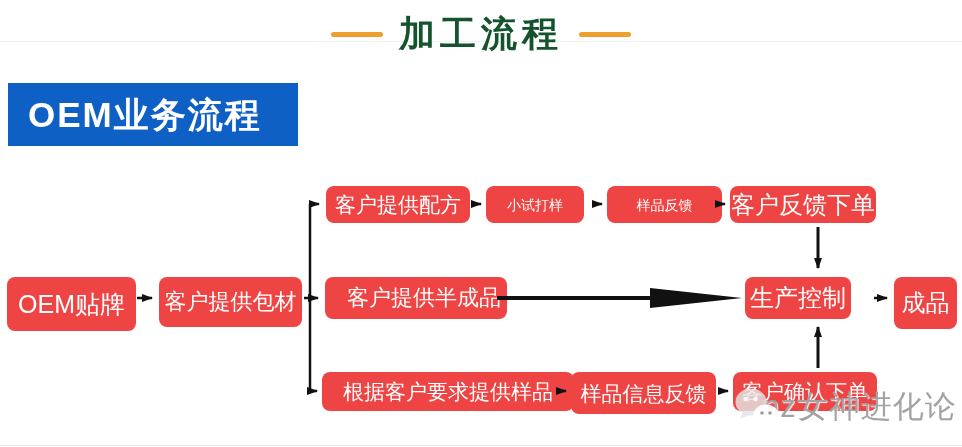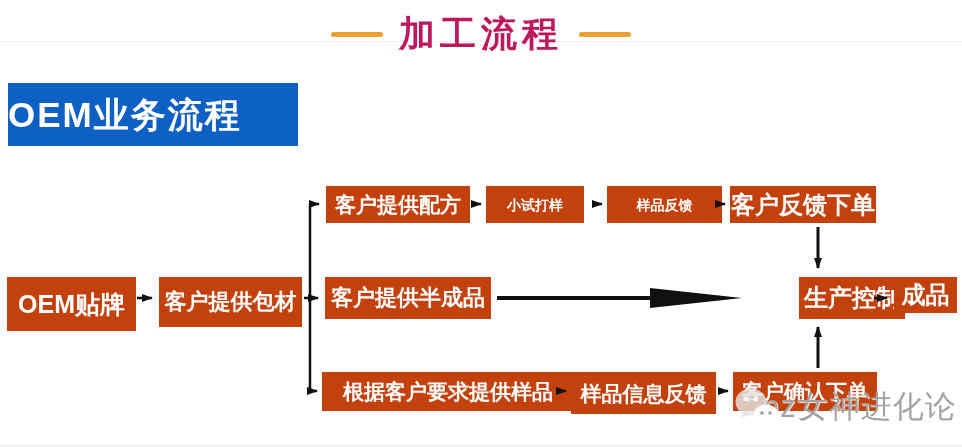--- a/index.html
+++ b/index.html
@@ -4,27 +4,27 @@
 <style>
   html,body{margin:0;padding:0;background:#fff;}
   body{font-family:"Liberation Sans","DejaVu Sans",sans-serif;}
   .stage{position:relative;width:962px;height:447px;background:#ffffff;overflow:hidden;}
 
   .top-rule{position:absolute;left:0;top:41px;width:962px;height:1px;background:#f1f1f1;}
   .bottom-rule{position:absolute;left:0;top:445px;width:962px;height:1px;background:#e9e9e9;}
 
   .title-wrap{position:absolute;left:0;top:16px;width:962px;display:flex;align-items:center;justify-content:center;gap:16px;}
   .title-dash{width:52px;height:5px;background:#eda02f;border-radius:3px;}
-  .title-text{font-size:36px;font-weight:bold;color:#be185d;letter-spacing:5px;line-height:1;}
+  .title-text{font-size:36px;font-weight:bold;color:#14532d;letter-spacing:5px;line-height:1;}
 
   .banner{position:absolute;left:8px;top:83px;width:290px;height:63px;background:#0e60c4;display:flex;align-items:center;}
-  .banner span{color:#fff;font-weight:bold;font-size:35px;letter-spacing:2px;line-height:1;}
+  .banner span{color:#fff;font-weight:bold;font-size:35px;letter-spacing:2px;padding-left:20px;line-height:1;}
 
-  .box{position:absolute;background:#c2410c;color:#ffffff;font-weight:bold;
-       display:flex;align-items:center;justify-content:center;white-space:nowrap;line-height:1;}
+  .box{position:absolute;background:#ef4444;color:#ffffff;font-weight:normal;
+       display:flex;align-items:center;justify-content:center;white-space:nowrap;line-height:1;border-radius:8px;}
 
   .connectors{position:absolute;left:0;top:0;width:962px;height:447px;pointer-events:none;}
 
   .watermark-text{position:absolute;left:762px;top:391px;font-size:31px;color:#a3a3a3;
       letter-spacing:1px;white-space:nowrap;text-shadow:1px 1px 1px rgba(255,255,255,0.9);z-index:5;line-height:1;}
   .watermark-icon{position:absolute;left:733px;top:386px;z-index:6;}
 </style>
 </head>
 <body>
 
@@ -43,23 +43,23 @@
     <span>OEM业务流程</span>
   </div>
 
   <div class="box" style="left:326px;top:186px;width:144px;height:37px;font-size:21px;">客户提供配方</div>
   <div class="box" style="left:486px;top:186px;width:98px;height:37px;font-size:14px;">小试打样</div>
   <div class="box" style="left:607px;top:186px;width:115px;height:37px;font-size:14px;">样品反馈</div>
   <div class="box" style="left:730px;top:186px;width:146px;height:37px;font-size:24px;">客户反馈下单</div>
 
   <div class="box" style="left:7px;top:277px;width:129px;height:54px;font-size:25px;">OEM贴牌</div>
   <div class="box" style="left:159px;top:277px;width:143px;height:50px;font-size:22px;">客户提供包材</div>
-  <div class="box" style="left:325px;top:277px;width:166px;height:42px;font-size:22px;">客户提供半成品</div>
-  <div class="box" style="left:799px;top:277px;width:106px;height:42px;font-size:24px;">生产控制</div>
-  <div class="box" style="left:894px;top:277px;width:63px;height:36px;font-size:24px;">成品</div>
+  <div class="box" style="left:325px;top:277px;width:166px;height:42px;font-size:22px;padding-left:16px;">客户提供半成品</div>
+  <div class="box" style="left:745px;top:277px;width:106px;height:42px;font-size:24px;">生产控制</div>
+  <div class="box" style="left:894px;top:277px;width:63px;height:52px;font-size:24px;">成品</div>
 
   <div class="box" style="left:322px;top:372px;width:252px;height:39px;font-size:21px;">根据客户要求提供样品</div>
   <div class="box" style="left:571px;top:372px;width:145px;height:42px;font-size:21px;">样品信息反馈</div>
   <div class="box" style="left:733px;top:372px;width:144px;height:39px;font-size:21px;">客户确认下单</div>
 
   <svg class="connectors" width="962" height="447" viewBox="0 0 962 447" xmlns="http://www.w3.org/2000/svg">
     <defs>
       <marker id="ah" markerUnits="userSpaceOnUse" markerWidth="12" markerHeight="9" refX="10" refY="4" orient="auto">
         <path d="M0,0 L11,4 L0,8 Z" fill="#111111"></path>
       </marker>

